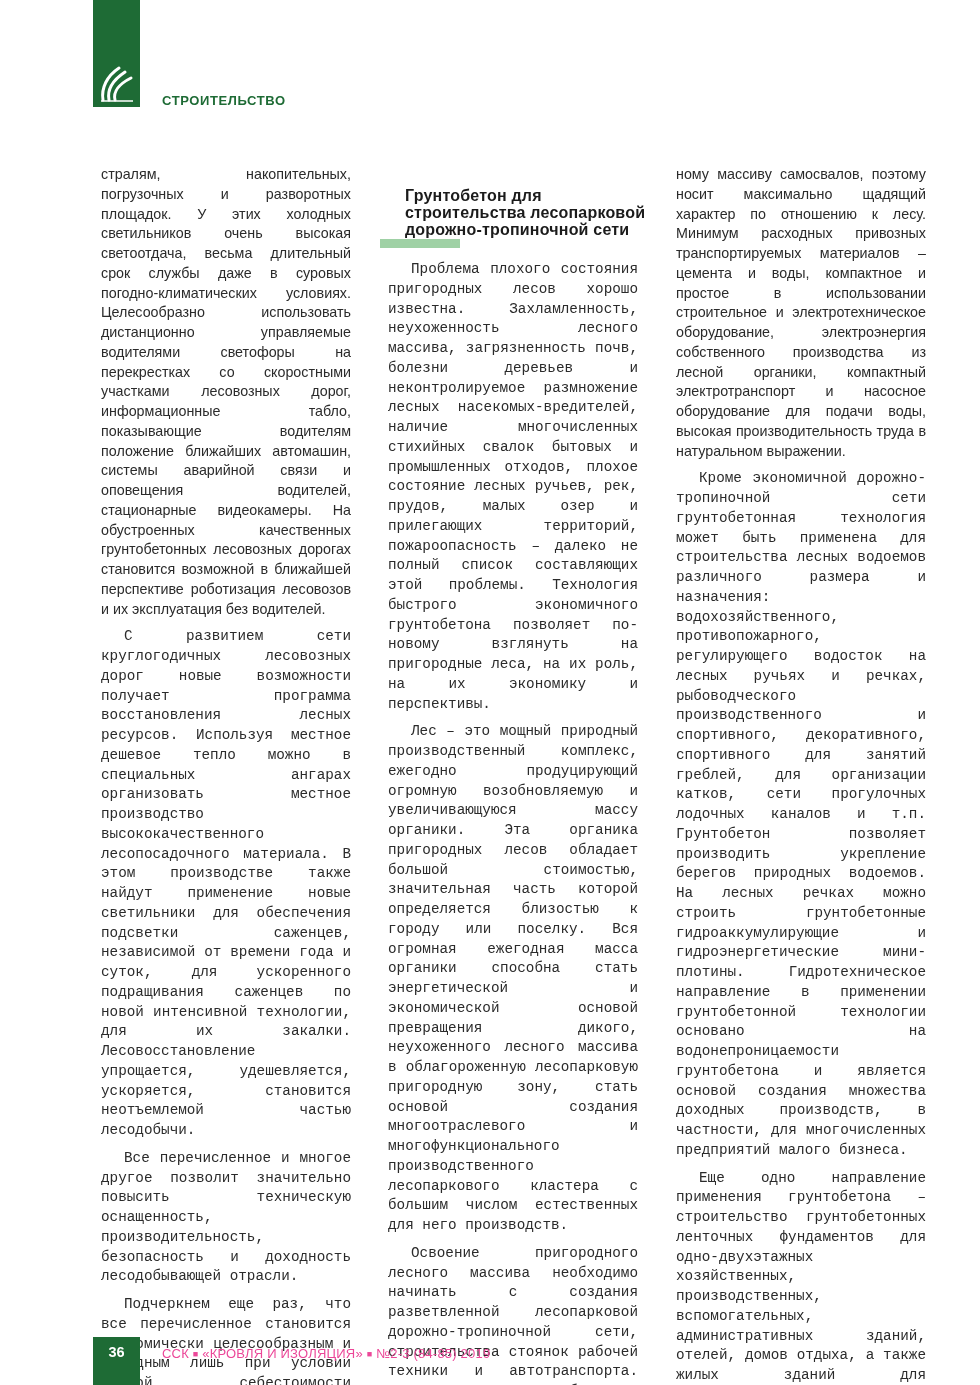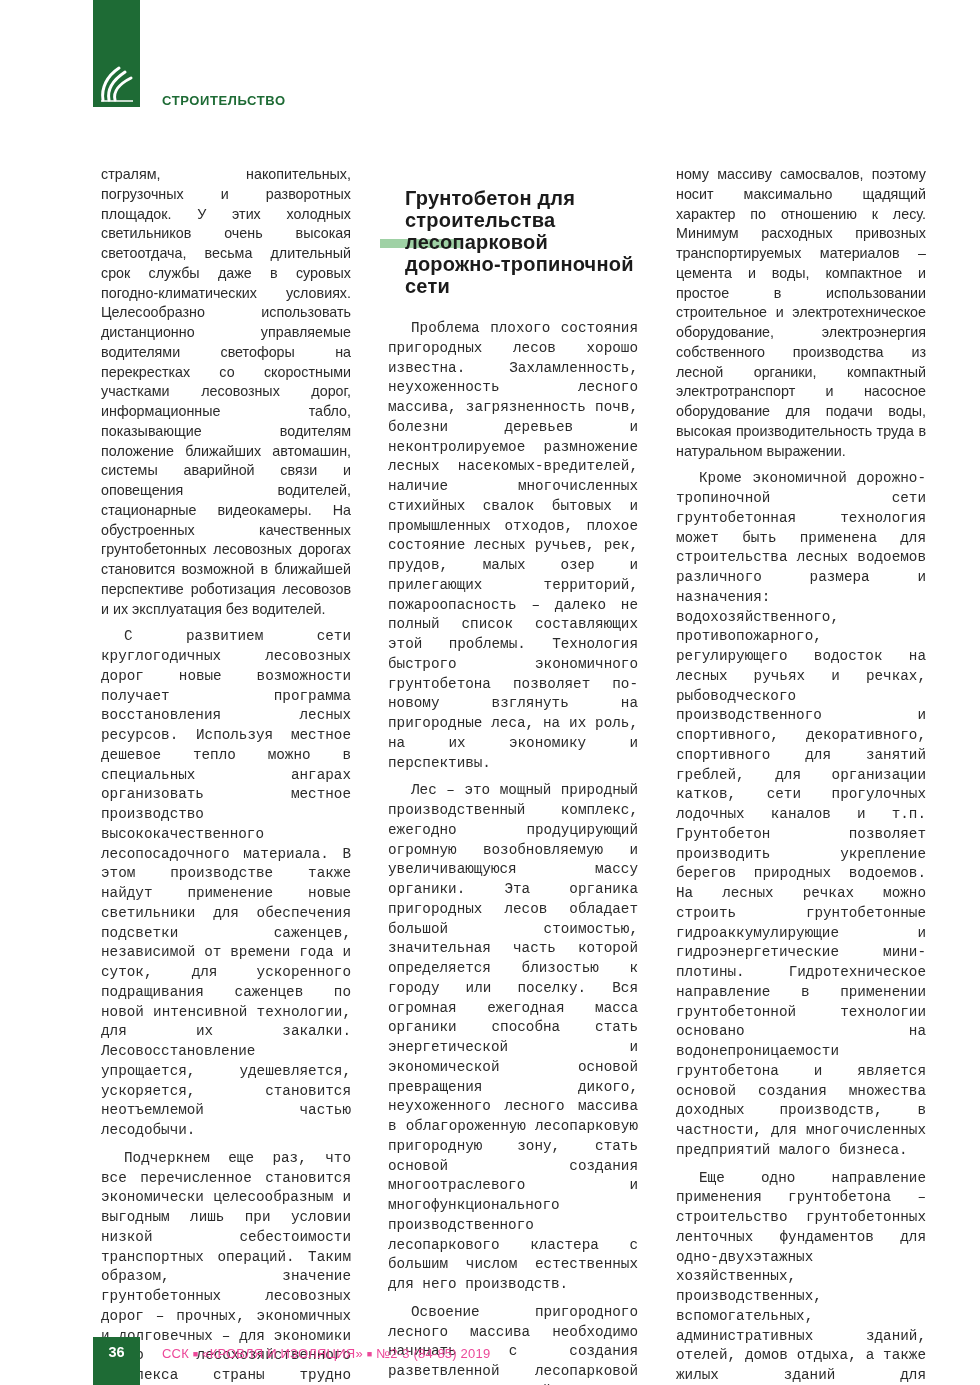--- a/index.html
+++ b/index.html
@@ -31,21 +31,21 @@
   .col2 { left: 380px; }
   .col3 { left: 668px; }
   .heading-wrap {
     position: relative; margin: 30px 0 22px 0; padding-left: 25px;
   }
   .heading-bar {
     position: absolute; left: 0; top: 52px; width: 80px; height: 9px;
     background: #9fd1a5;
   }
   .heading {
-    position: relative; font-size: 20px; font-weight: bold; line-height: 22px;
+    position: relative; font-size: 16px; font-weight: bold; line-height: 17px;
     color: #1b1b1b; text-align: left; letter-spacing: 0.2px;
   }
   .footer-box {
     position: absolute; left: 93px; top: 1337px; width: 47px; height: 56px;
     background: #1e6b35;
   }
   .page-number {
     position: absolute; left: 0; top: 7px; width: 47px; text-align: center;
     color: #ffffff; font-weight: bold; font-size: 14.5px;
   }
@@ -66,20 +66,21 @@
       <path d="M22 48 C20 40, 26 32, 38 26"></path>
     </g>
     <path d="M8 49 L40 49" stroke="#ffffff" stroke-width="1.5"></path>
   </svg>
 </div>
 <div class="section-label">СТРОИТЕЛЬСТВО</div>
 
 <div class="col col1" id="col1">
     <p>стралям, накопительных, погрузочных и разворотных площадок. У этих холодных светильников очень высокая светоотдача, весьма длительный срок службы даже в суровых погодно-климатических условиях. Целесообразно использовать дистанционно управляемые водителями светофоры на перекрестках со скоростными участками лесовозных дорог, информационные табло, показывающие водителям положение ближайших автомашин, системы аварийной связи и оповещения водителей, стационарные видеокамеры. На обустроенных качественных грунтобетонных лесовозных дорогах становится возможной в ближайшей перспективе роботизация лесовозов и их эксплуатация без водителей.</p>
     <p class="indent">С развитием сети круглогодичных лесовозных дорог новые возможности получает программа восстановления лесных ресурсов. Используя местное дешевое тепло можно в специальных ангарах организовать местное производство высококачественного лесопосадочного материала. В этом производстве также найдут применение новые светильники для обеспечения подсветки саженцев, независимой от времени года и суток, для ускоренного подращивания саженцев по новой интенсивной технологии, для их закалки. Лесовосстановление упрощается, удешевляется, ускоряется, становится неотъемлемой частью лесодобычи.</p>
+    <p class="indent">Все перечисленное и многое другое позволит значительно повысить техническую оснащенность, производительность, безопасность и доходность лесодобывающей отрасли.</p>
     <p class="indent">Подчеркнем еще раз, что все перечисленное становится экономически целесообразным и выгодным лишь при условии низкой себестоимости транспортных операций. Таким образом, значение грунтобетонных лесовозных дорог – прочных, экономичных и долговечных – для экономики всего лесохозяйственного комплекса страны трудно переоценить.</p>
     <p class="indent">Просторный деревянный дом – мечта многих россиян. Сегодня в России лес слишком дорог, и деревянный дом многим из них не по карману. Техническое перевооружение лесодобы-</p>
   </div>
 
 <div class="col col2">
   <div class="heading-wrap">
     <div class="heading-bar"></div>
     <div class="heading">Грунтобетон для строительства лесопарковой дорожно-тропиночной сети</div>
   </div>
   <div id="col2body">

